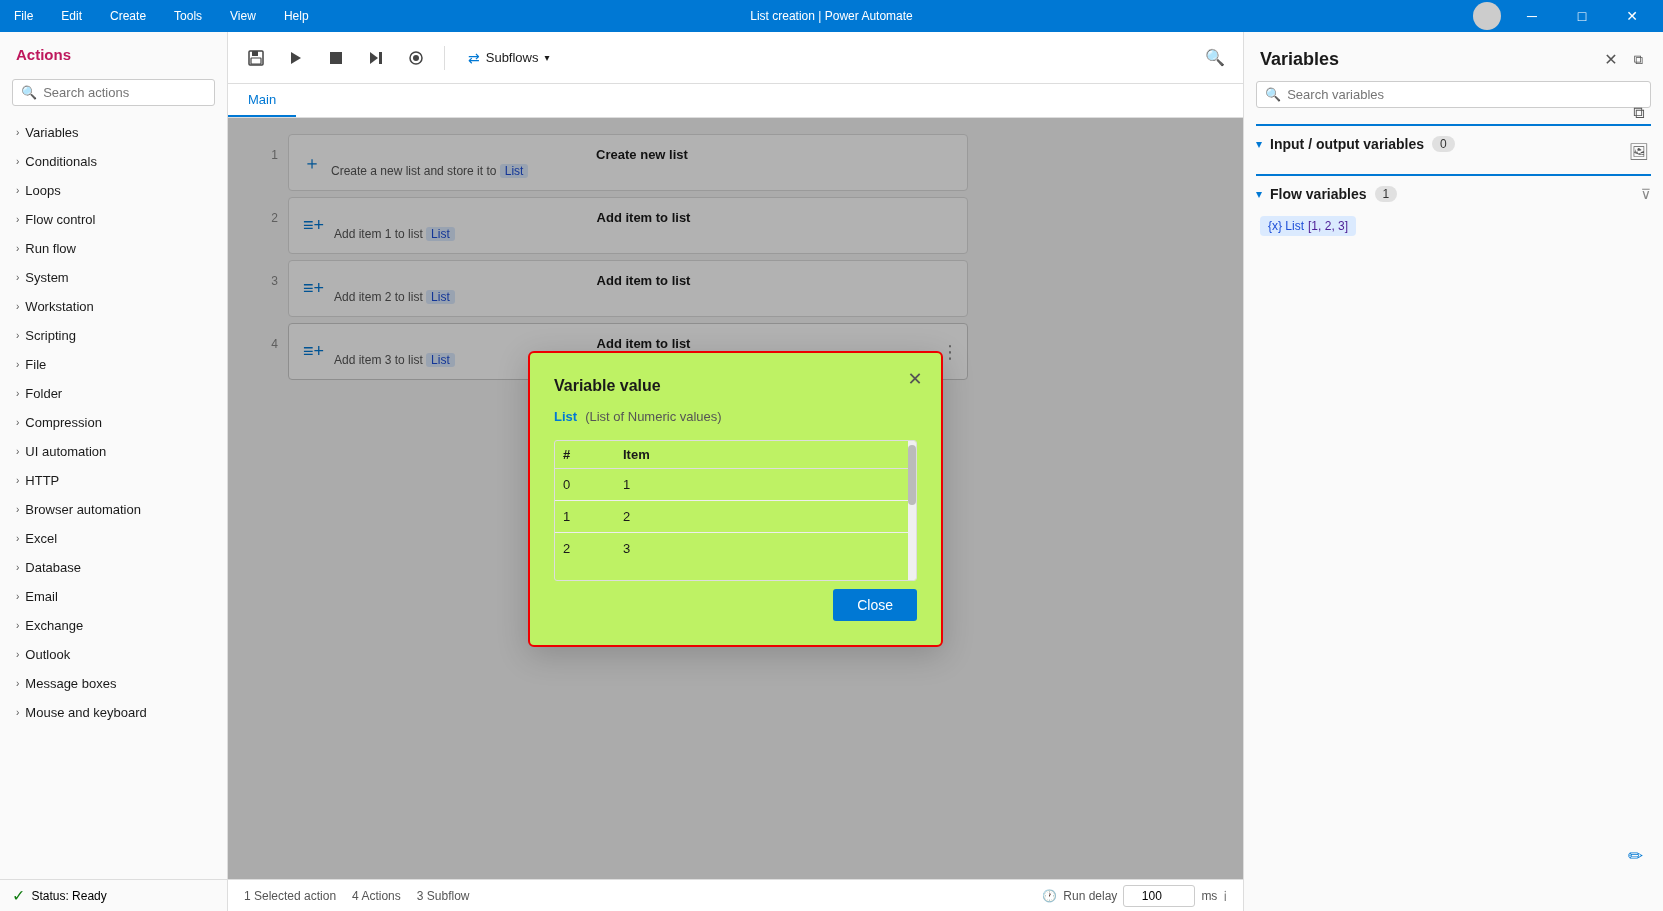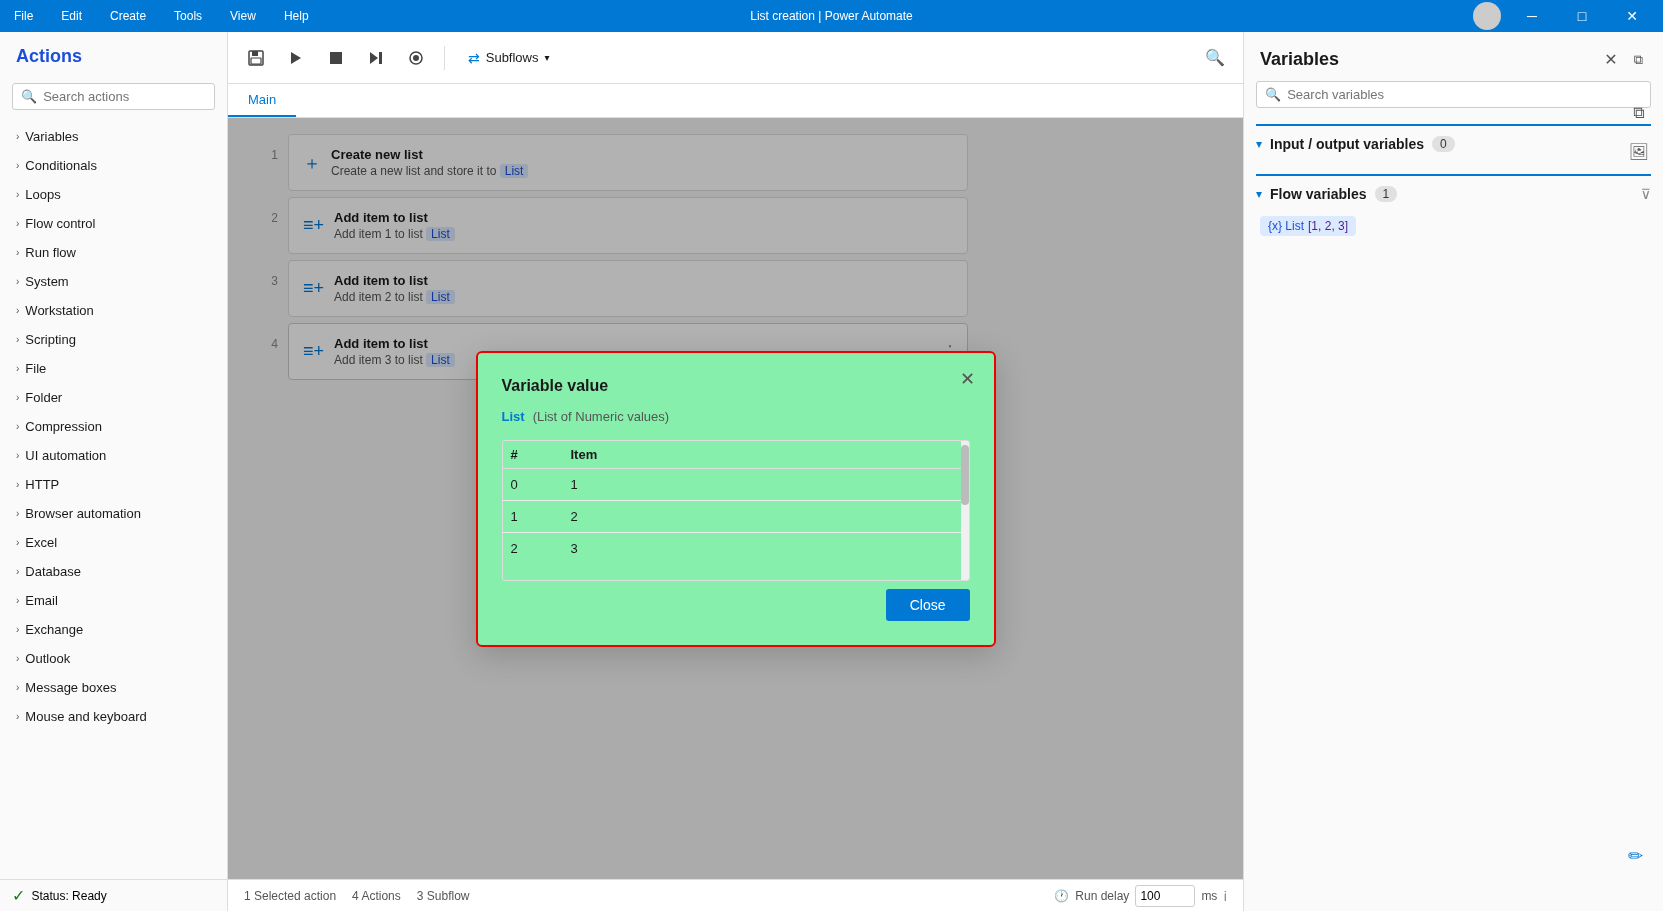--- a/index.html
+++ b/index.html
@@ -28,21 +28,21 @@
 
     
     .actions-panel {
       width: 228px;
       background: #fafafa;
       border-right: 1px solid #ddd;
       display: flex;
       flex-direction: column;
       flex-shrink: 0;
     }
-    .panel-title { font-size: 18px; font-weight: 600; padding: 14px 16px 8px; color: #1d4ed8; }
+    .panel-title { font-size: 15px; font-weight: 600; padding: 14px 16px 8px; color: #be185d; }
     .search-box {
       margin: 8px 12px;
       display: flex;
       align-items: center;
       border: 1px solid #ccc;
       border-radius: 3px;
       padding: 5px 8px;
       background: white;
       gap: 6px;
     }
@@ -139,21 +139,21 @@
       border-radius: 4px;
       padding: 12px 14px;
       display: flex;
       align-items: center;
       gap: 10px;
       max-width: 680px;
       position: relative;
     }
     .step-icon { font-size: 18px; color: #0078d4; flex-shrink: 0; }
     .step-info { flex: 1; }
-    .step-title { font-size: 13px; font-weight: 600; color: #1a1a1a; }
+    .step-title { font-size: 13px; font-weight: 600; color: #1a1a1a; text-align: center; }
     .step-subtitle { font-size: 12px; color: #555; margin-top: 2px; }
     .step-tag { display: inline; background: #dbeafe; color: #1d4ed8; border-radius: 3px; padding: 0 5px; font-size: 12px; font-weight: 500; }
     .step-more { position: absolute; right: 8px; top: 50%; transform: translateY(-50%); color: #888; cursor: pointer; font-size: 18px; }
 
     
     .status-bar {
       height: 32px;
       background: white;
       border-top: 1px solid #ddd;
       display: flex;
@@ -163,23 +163,23 @@
       color: #555;
       gap: 16px;
     }
     .run-delay-box {
       display: flex;
       align-items: center;
       gap: 6px;
       margin-left: auto;
     }
     .run-delay-input {
-      width: 60px; height: 22px;
+      width: 72px; height: 22px;
       border: 1px solid #ccc; border-radius: 3px;
-      text-align: left; font-size: 12px;
+      text-align: center; font-size: 12px;
       padding: 0 4px;
     }
 
     
     .variables-panel {
       width: 420px;
       background: #fafafa;
       border-left: 1px solid #ddd;
       display: flex;
       flex-direction: column;
@@ -231,24 +231,24 @@
     
     .modal-backdrop {
       position: absolute;
       top: 0; left: 0; right: 0; bottom: 0;
       z-index: 20;
       display: flex;
       align-items: center;
       justify-content: center;
     }
     .modal {
-      background: #86efac;
+      background: #bef264;
       border: 2px solid #e00;
       border-radius: 6px;
-      width: 520px;
+      width: 415px;
       padding: 24px;
       position: relative;
       box-shadow: 0 8px 32px rgba(0,0,0,0.18);
     }
     .modal-title { font-size: 16px; font-weight: 600; color: #1a1a1a; margin-bottom: 14px; }
     .modal-close {
       position: absolute; top: 12px; right: 12px;
       background: none; border: none; cursor: pointer;
       font-size: 18px; color: #555; border-radius: 3px;
       width: 28px; height: 28px; display: flex; align-items: center; justify-content: center;

